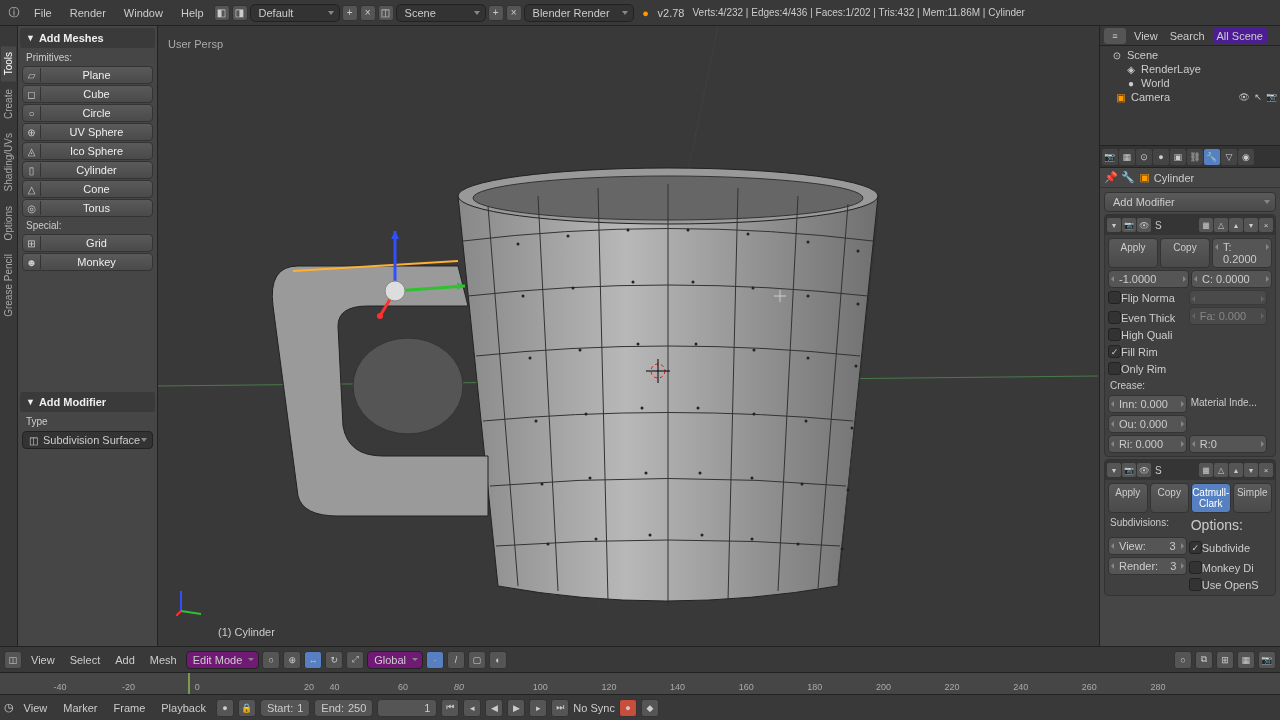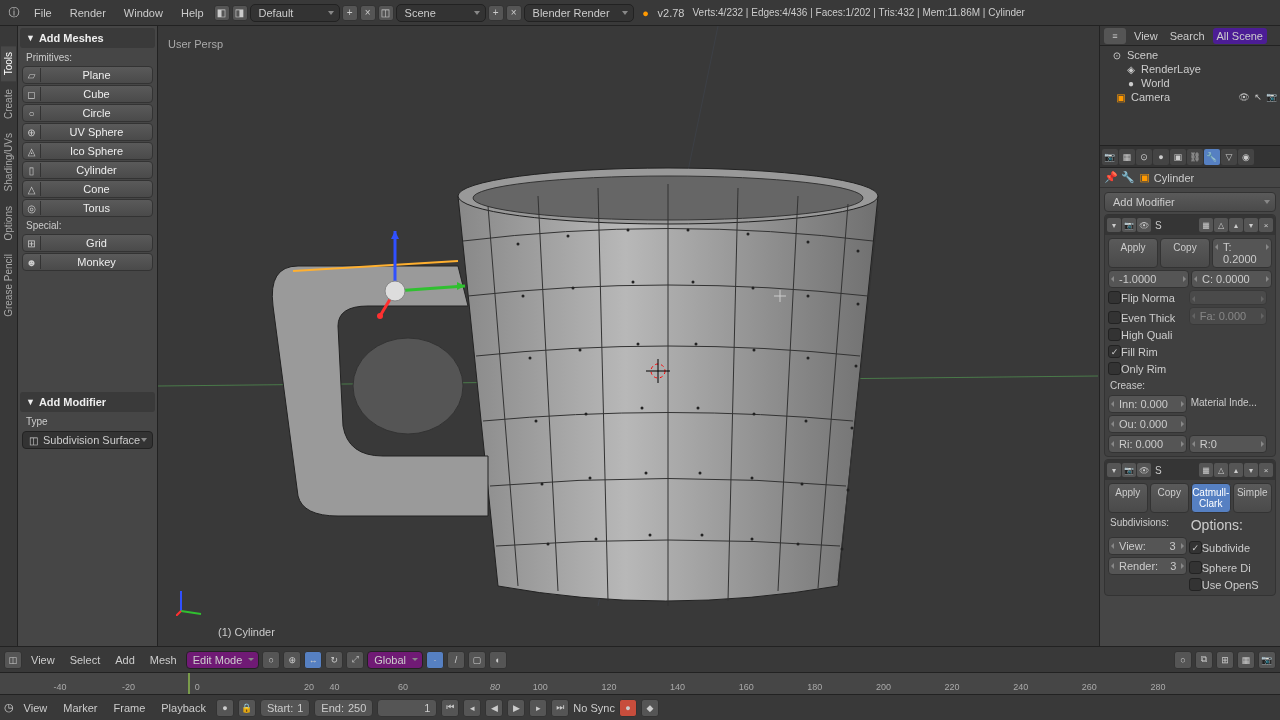--- a/index.html
+++ b/index.html
@@ -438,21 +438,21 @@
           <div class="chk-row" style="flex:0 0 48%">
               <div class="chk on"></div>
               <span>Subdivide</span>
             </div>
           <div class="numfield" style="flex:0 0 48%">
               <span>Render:</span>
               <span>3</span>
             </div>
           <div class="chk-row" style="flex:0 0 48%">
               <div class="chk"></div>
-              <span>Sphere Di</span>
+              <span>Monkey Di</span>
             </div>
           <div style="flex:0 0 48%"></div>
           <div class="chk-row" style="flex:0 0 48%">
               <div class="chk"></div>
               <span>Use OpenS</span>
             </div>
         </div>
       </div>
     </div>
   </div>
@@ -484,21 +484,21 @@
 </div>
 
 <div class="timeline">
   <div class="cursor" style="left:188px"></div>
 <div class="tick" style="left: 60px;">-40</div>
     <div class="tick" style="left: 128.625px;">-20</div>
     <div class="tick" style="left: 197.25px;">0</div>
     <div class="tick" style="left: 261px; margin-left: 48px;">20</div>
     <div class="tick" style="left: 334.5px;">40</div>
     <div class="tick" style="left: 403.125px;">60</div>
-    <div class="tick" style="left: 495px; font-style: italic;">80</div>
+    <div class="tick" style="left: 459px; font-style: italic;">80</div>
     <div class="tick" style="left: 540.375px;">100</div>
     <div class="tick" style="left: 609px;">120</div>
     <div class="tick" style="left: 677.625px;">140</div>
     <div class="tick" style="left: 746.25px;">160</div>
     <div class="tick" style="left: 814.875px;">180</div>
     <div class="tick" style="left: 883.5px;">200</div>
     <div class="tick" style="left: 952.125px;">220</div>
     <div class="tick" style="left: 1020.75px;">240</div>
     <div class="tick" style="left: 1089.38px;">260</div>
     <div class="tick" style="left: 1158px;">280</div>

